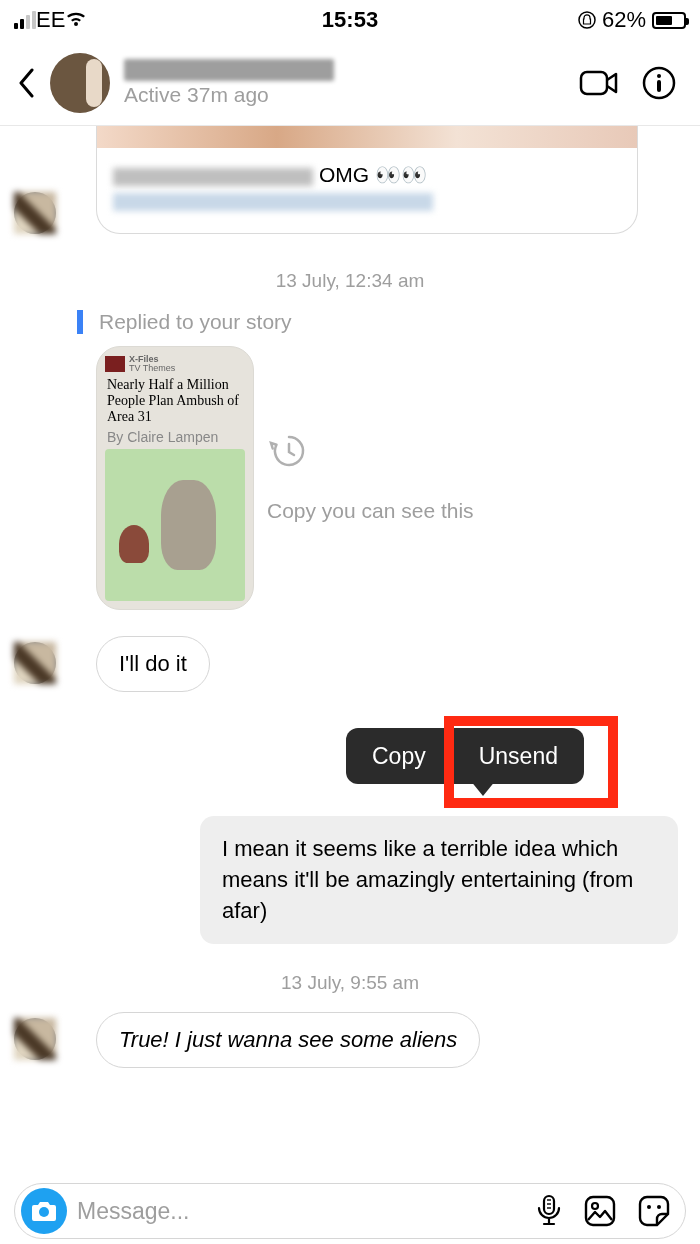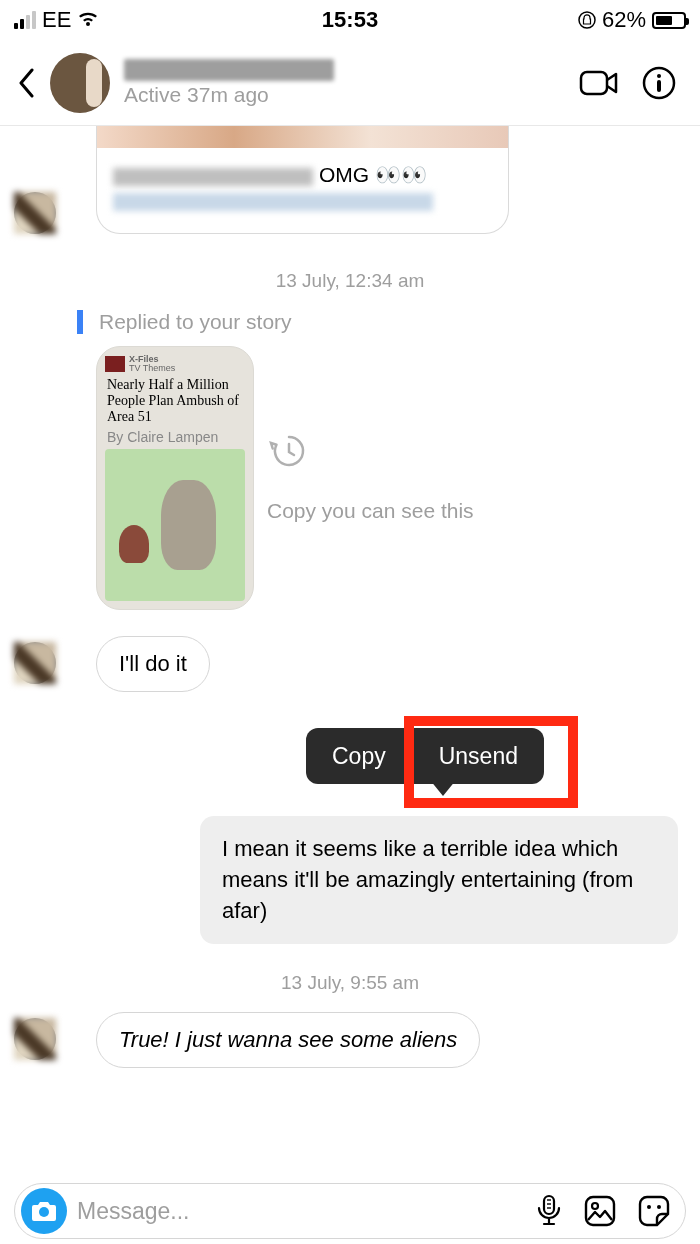--- a/index.html
+++ b/index.html
@@ -1,18 +1,18 @@
 <!DOCTYPE html>
 <html><head>
 <meta charset="utf-8">
 <style>
   * { box-sizing: border-box; margin: 0; padding: 0; }
   html, body { width: 700px; height: 1244px; overflow: hidden; font-family: -apple-system, Helvetica, Arial, sans-serif; background: #fff; color: #000; }
   .status-bar { display:flex; align-items:center; height:40px; padding:0 14px; font-size:22px; font-weight:500; }
-  .sb-left { display:flex; align-items:center; gap:6px; flex:1; }
+  .sb-left { display:flex; align-items:center; flex:1; }
   .sb-center { flex:1; text-align:center; font-weight:600; }
   .sb-right { flex:1; display:flex; align-items:center; justify-content:flex-end; gap:6px; }
   .signal { display:flex; align-items:flex-end; gap:2px; }
   .signal span { width:4px; background:#c7c7c7; border-radius:1px; }
   .signal span.on { background:#000; }
   .signal span:nth-child(1){height:6px} .signal span:nth-child(2){height:10px} .signal span:nth-child(3){height:14px} .signal span:nth-child(4){height:18px}
   .battery { width:34px; height:17px; border:2px solid #000; border-radius:4px; position:relative; display:flex; align-items:center; padding:2px; }
   .battery:after { content:""; position:absolute; right:-5px; top:4px; width:3px; height:7px; background:#000; border-radius:0 2px 2px 0; }
   .battery-fill { height:100%; background:#000; border-radius:1px; }
   .header { display:flex; align-items:center; height:86px; padding:0 18px; gap:14px; border-bottom:1px solid #e8e8e8; }
@@ -21,21 +21,21 @@
   .avatar-lg::after { content:""; position:absolute; right:8px; top:6px; bottom:6px; width:16px; background:#e8d9c8; border-radius:8px; }
   .header-info { flex:1; }
   .username-redacted { width:210px; height:22px; background:#9e9e9e; filter:blur(2px); border-radius:2px; }
   .active { color:#9e9e9e; font-size:21px; margin-top:2px; }
   .icon-btn { width:46px; height:46px; display:flex; align-items:center; justify-content:center; }
   .chat { padding:0; position:relative; }
   .timestamp { text-align:center; color:#9e9e9e; font-size:19px; margin:18px 0; }
   .avatar-sm { width:42px; height:42px; border-radius:50%; background:#888; position:absolute; left:14px; }
   .avatar-sm::before { content:""; position:absolute; inset:0; background:linear-gradient(45deg,#e0d5c0 0%,#e0d5c0 30%,#4a3826 30%,#4a3826 55%,#c8b8a0 55%); filter:blur(3px); }
 
-  .msg-card { margin-left:96px; width:413px; border:1px solid #dadada; border-radius:0 0 24px 24px; border-top:none; overflow:hidden; position:relative; }
+  .msg-card { margin-left:96px; width:542px; border:1px solid #dadada; border-radius:0 0 24px 24px; border-top:none; overflow:hidden; position:relative; }
   .card-img { height:22px; background:linear-gradient(90deg,#f3d9c8,#d8a886,#f3e2d5,#e8c9b8); }
   .card-body { padding:18px 16px 22px; display:flex; align-items:flex-start; gap:10px; }
   .card-text-redacted { display:flex; flex-direction:column; gap:6px; }
   .redline1 { width:200px; height:18px; background:#bfbfbf; filter:blur(3px); }
   .redline2 { width:320px; height:18px; background:#c8d8e8; filter:blur(3px); }
   .omg { font-size:21px; color:#000; white-space:nowrap; margin-top:-3px;}
 
   .reply-block { margin-left:96px; width:510px; }
   .reply-label { color:#9e9e9e; font-size:21px; margin-bottom:12px; border-left:6px solid #3b82f6; padding-left:16px; margin-left:-19px; }
   .reply-row { display:flex; align-items:center; gap:13px; }
@@ -48,21 +48,21 @@
   .st-img { flex:1; background:#bda; border-radius:4px; position:relative; overflow:hidden;}
   .st-img::before{content:"";position:absolute;left:40%;top:20%;width:55px;height:90px;background:#a8a090;border-radius:40% 40% 30% 30%;}
   .st-img::after{content:"";position:absolute;left:10%;top:50%;width:30px;height:38px;background:#8a4a3a;border-radius:50% 50% 30% 30%;}
   .story-hint { color:#9e9e9e; font-size:21px; line-height:1.35; }
 
   .bubble-in { display:inline-block; border:1px solid #d6d6d6; border-radius:30px; padding:14px 22px; font-size:22px; margin-left:96px; }
   .row-rel { position:relative; }
 
   .bubble-out { background:#eeeeee; border-radius:14px; padding:18px 22px; font-size:22px; line-height:1.4; margin:10px 22px 0 200px; }
 
-  .ctx-wrap { position:relative; height:110px; }
+  .ctx-wrap { position:relative; height:110px;margin-left:40px; }
   .ctx-ts { position:absolute; left:0; right:0; top:64px; text-align:center; color:#9e9e9e; font-size:19px; }
   .ctx-menu { position:absolute; left:306px; top:32px; background:#2b2b2b; border-radius:12px; display:flex; height:56px; align-items:center; z-index:3;}
   .ctx-item { color:#fff; font-size:23px; padding:0 26px; cursor:pointer; }
   .ctx-div { width:1px; height:40px; background:#505050; }
   .ctx-arrow { position:absolute; left:430px; top:84px; width:0; height:0; border-left:13px solid transparent; border-right:13px solid transparent; border-top:16px solid #2b2b2b; z-index:3;}
   .highlight { position:absolute; left:404px; top:20px; width:174px; height:92px; border:10px solid #ff2a12; z-index:4; pointer-events:none; }
 
   .composer { position:absolute; left:0; right:0; bottom:0; height:66px; display:flex; align-items:center; padding:0 14px; gap:10px; }
   .comp-input { flex:1; height:56px; border:1px solid #d6d6d6; border-radius:30px; display:flex; align-items:center; padding:0 8px 0 6px; gap:10px; }
   .cam { width:46px; height:46px; border-radius:50%; background:#1ea1f1; display:flex; align-items:center; justify-content:center; }
@@ -143,21 +143,21 @@
   <div class="timestamp">13 July, 12:34 am</div>
 
   <div class="reply-block">
     <div class="reply-label">Replied to your story</div>
     <div class="reply-row">
       <div class="story-thumb">
         <div class="st-top">
             <div class="st-logo"></div>
             <div class="st-meta"><b>X-Files</b><br><span>TV Themes</span></div>
           </div>
-        <div class="st-headline">Nearly Half a Million People Plan Ambush of Area 51</div>
+        <div class="st-headline">Nearly Half a Million People Plan Ambush of Area 31</div>
         <div class="st-byline">By Claire Lampen</div>
         <div class="st-img"></div>
       </div>
       <div>
         <svg width="40" height="40" viewBox="0 0 40 40">
             <path d="M22 6a14 14 0 11-12.5 7.7M9.5 13.7L4 12l1.7 5.5" fill="none" stroke="#b0b0b0" stroke-width="2.5" stroke-linecap="round"></path>
             <path d="M22 13v8l5 3" fill="none" stroke="#b0b0b0" stroke-width="2.5" stroke-linecap="round"></path>
           </svg>
         <div class="story-hint" style="margin-top:22px;">Copy you can see this</div>
       </div>

